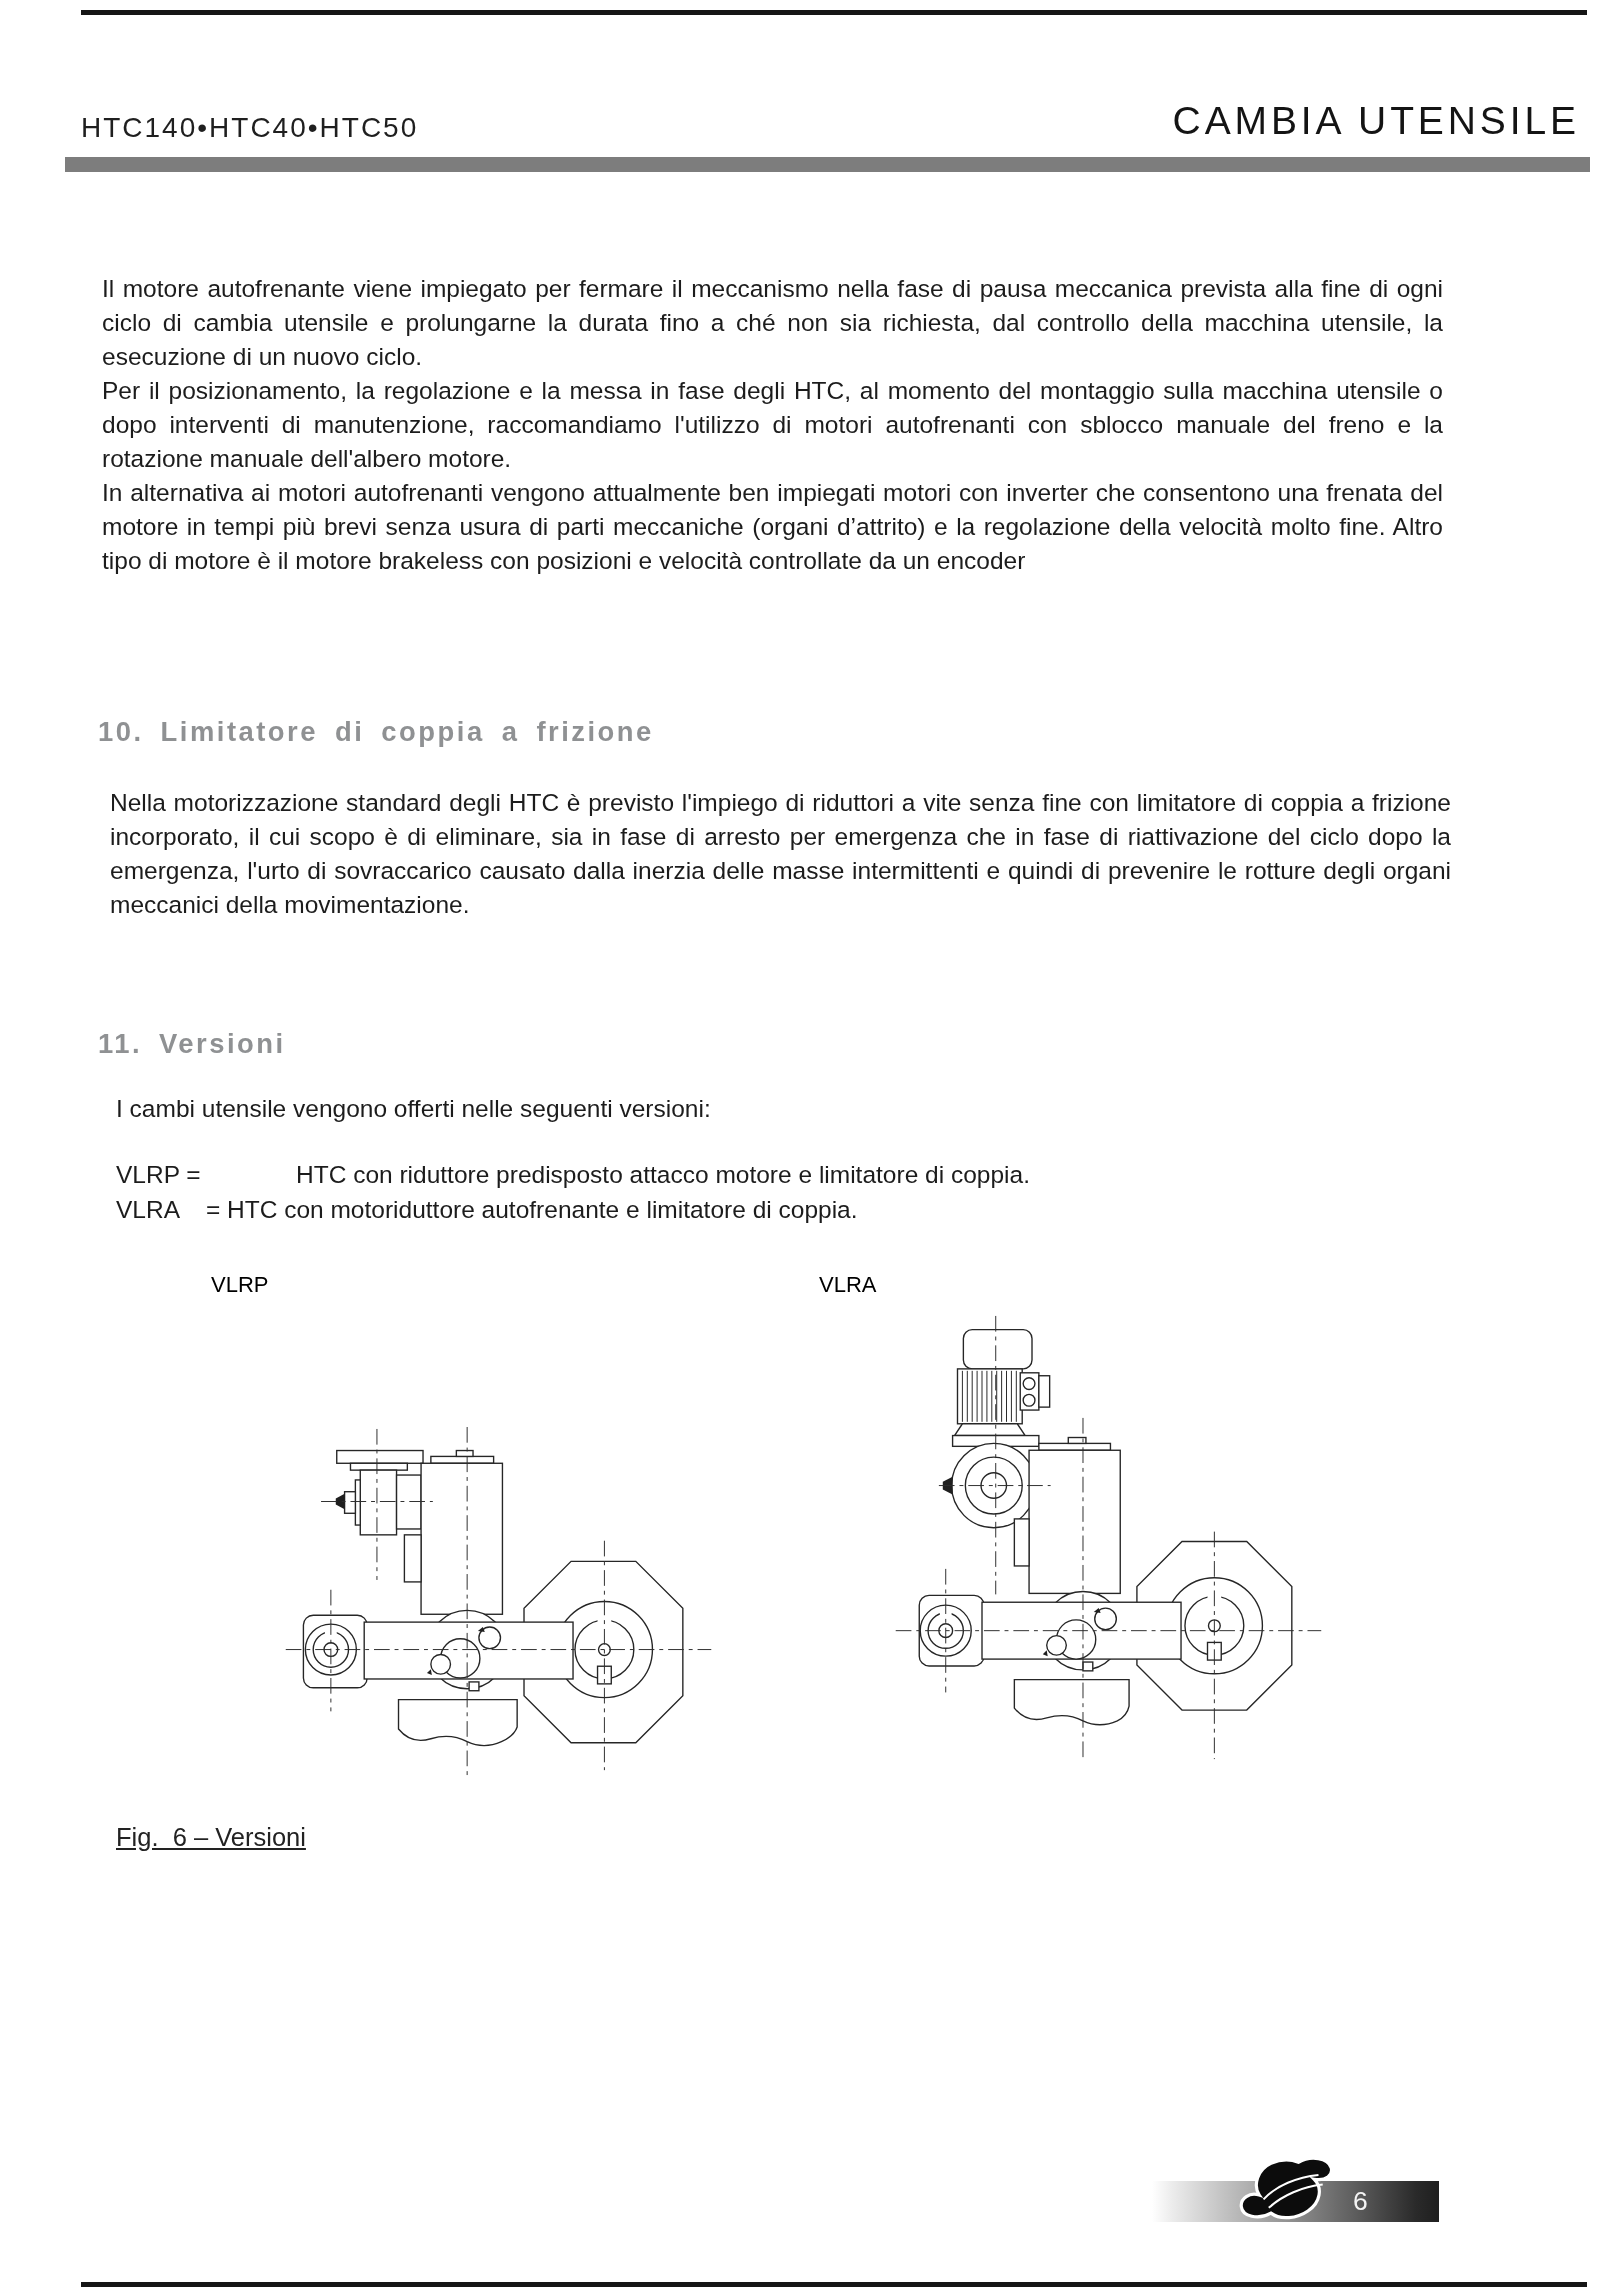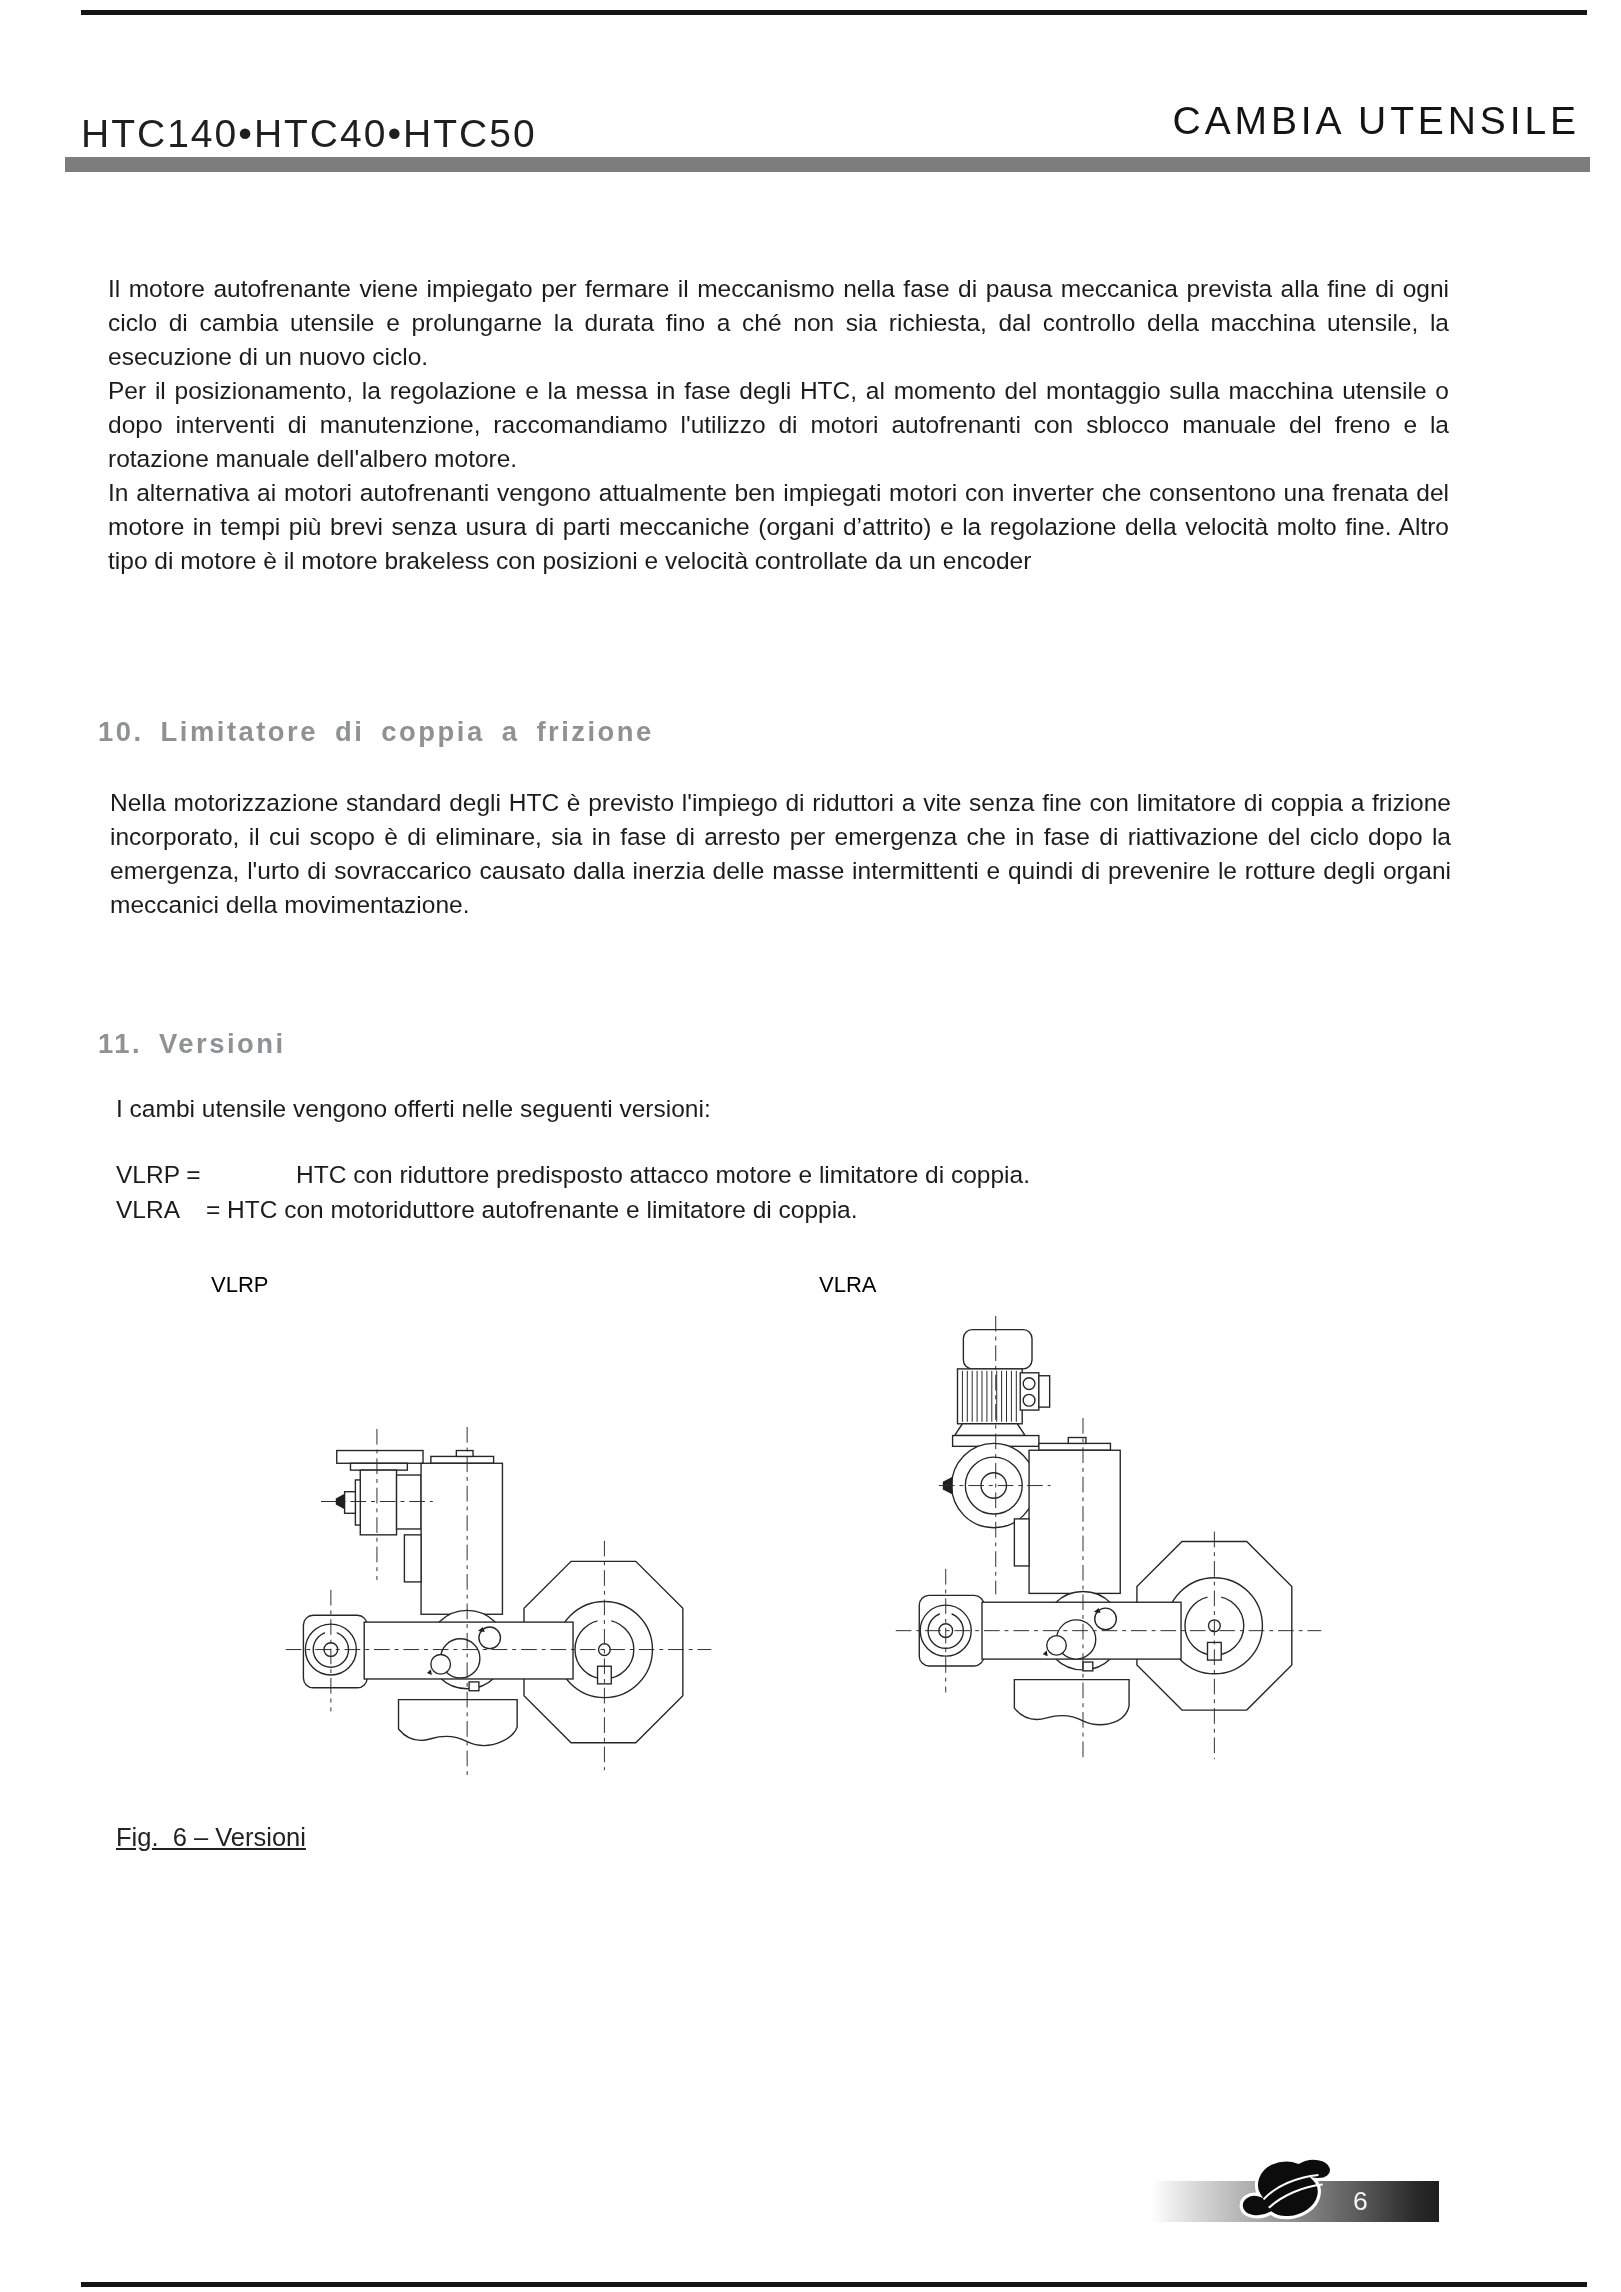--- a/index.html
+++ b/index.html
@@ -8,21 +8,21 @@
     width:1621px;height:2293px;
     margin:0 auto;
     background:#ffffff;
     font-family:"Liberation Sans", sans-serif;
     color:#1c1c1c;
     overflow:hidden;
   }
   .abs{position:absolute;}
   .rule-black{background:#151515;height:4.9px;}
   .header-models{
-    font-size:39px;letter-spacing:2px;color:#1f1f1f;font-weight:400;
+    font-size:28px;letter-spacing:2px;color:#1f1f1f;font-weight:400;
   }
   .header-title{
     font-size:39px;letter-spacing:3.9px;color:#141414;font-weight:400;
     text-align:right;line-height:1;
   }
   .header-rule{background:#7d7d7d;height:14.7px;}
   h2.section{
     margin:0;font-size:27.4px;font-weight:bold;color:#8f9193;
     letter-spacing:2.5px;word-spacing:6.9px;
   }
@@ -55,21 +55,21 @@
 <body>
 
 <div id="page">
 
   <div class="abs rule-black" style="left:81px;top:9.8px;width:1506px;"></div>
 
   <div class="abs header-models" style="left:81px;top:112px;">HTC140•HTC40•HTC50</div>
   <div class="abs header-title" style="left:588px;top:101px;width:992px;">CAMBIA UTENSILE</div>
   <div class="abs header-rule" style="left:65px;top:157px;width:1525px;"></div>
 
-  <div class="abs body-text" style="left:108px;top:272px;width:1341px;">
+  <div class="abs body-text" style="left:102px;top:272px;width:1341px;">
     <p>Il motore autofrenante viene impiegato per fermare il meccanismo nella fase di pausa meccanica prevista alla fine di ogni ciclo di cambia utensile e prolungarne la durata fino a ché non sia richiesta, dal controllo della macchina utensile, la esecuzione di un nuovo ciclo.</p>
     <p>Per il posizionamento, la regolazione e la messa in fase degli HTC, al momento del montaggio sulla macchina utensile o dopo interventi di manutenzione, raccomandiamo l'utilizzo di motori autofrenanti con sblocco manuale del freno e la rotazione manuale dell'albero motore.</p>
     <p>In alternativa ai motori autofrenanti vengono attualmente ben impiegati motori con inverter che consentono una frenata del motore in tempi più brevi senza usura di parti meccaniche (organi d’attrito) e la regolazione della velocità molto fine. Altro tipo di motore è il motore brakeless con posizioni e velocità controllate da un encoder</p>
   </div>
 
   <h2 class="abs section" style="left:98px;top:716px;">10. Limitatore di coppia a frizione</h2>
   <div class="abs body-text" style="left:110px;top:786px;width:1341px;">
     <p>Nella motorizzazione standard degli HTC è previsto l'impiego di riduttori a vite senza fine con limitatore di coppia a frizione incorporato, il cui scopo è di eliminare, sia in fase di arresto per emergenza che in fase di riattivazione del ciclo dopo la emergenza, l'urto di sovraccarico causato dalla inerzia delle masse intermittenti e quindi di prevenire le rotture degli organi meccanici della movimentazione.</p>
   </div>
 

